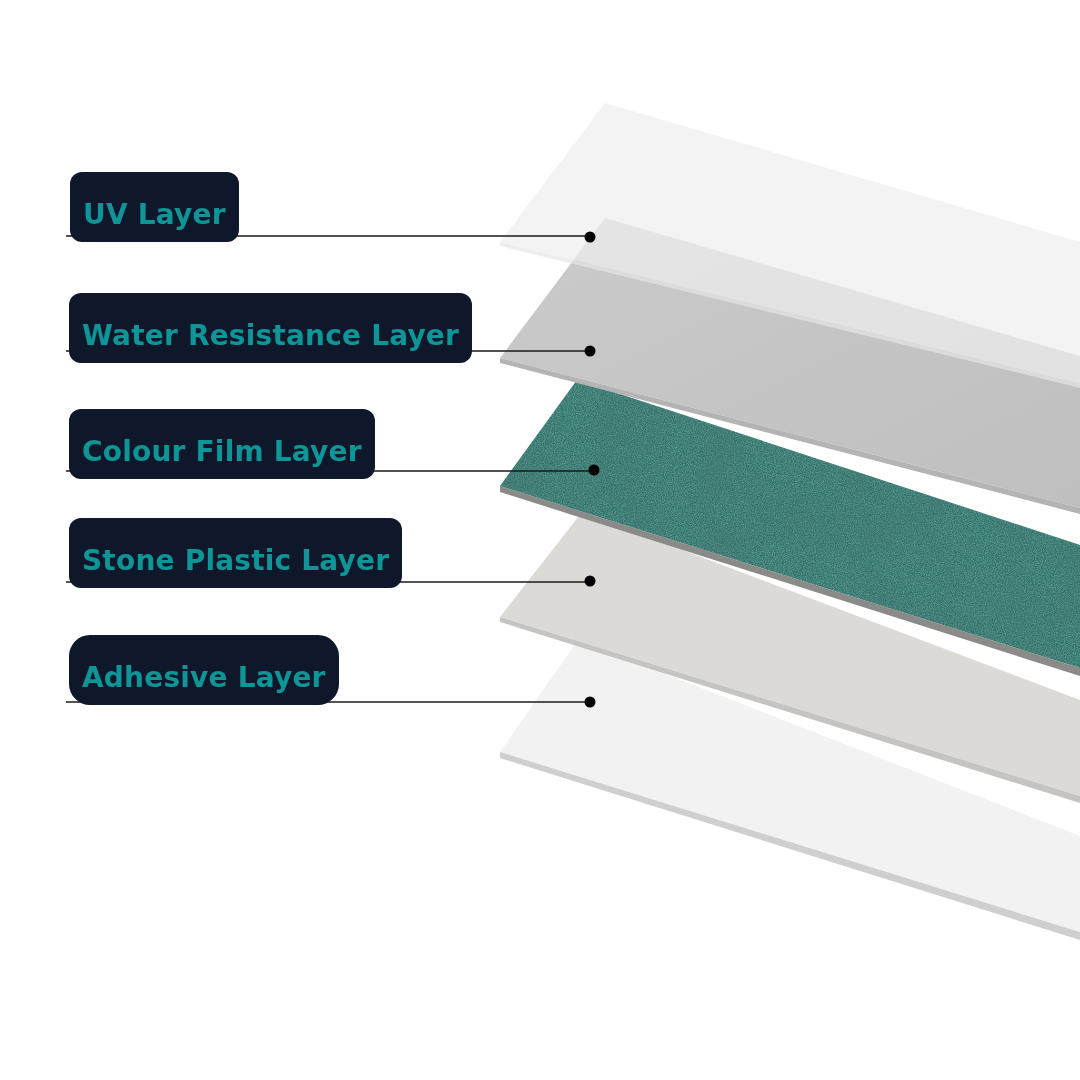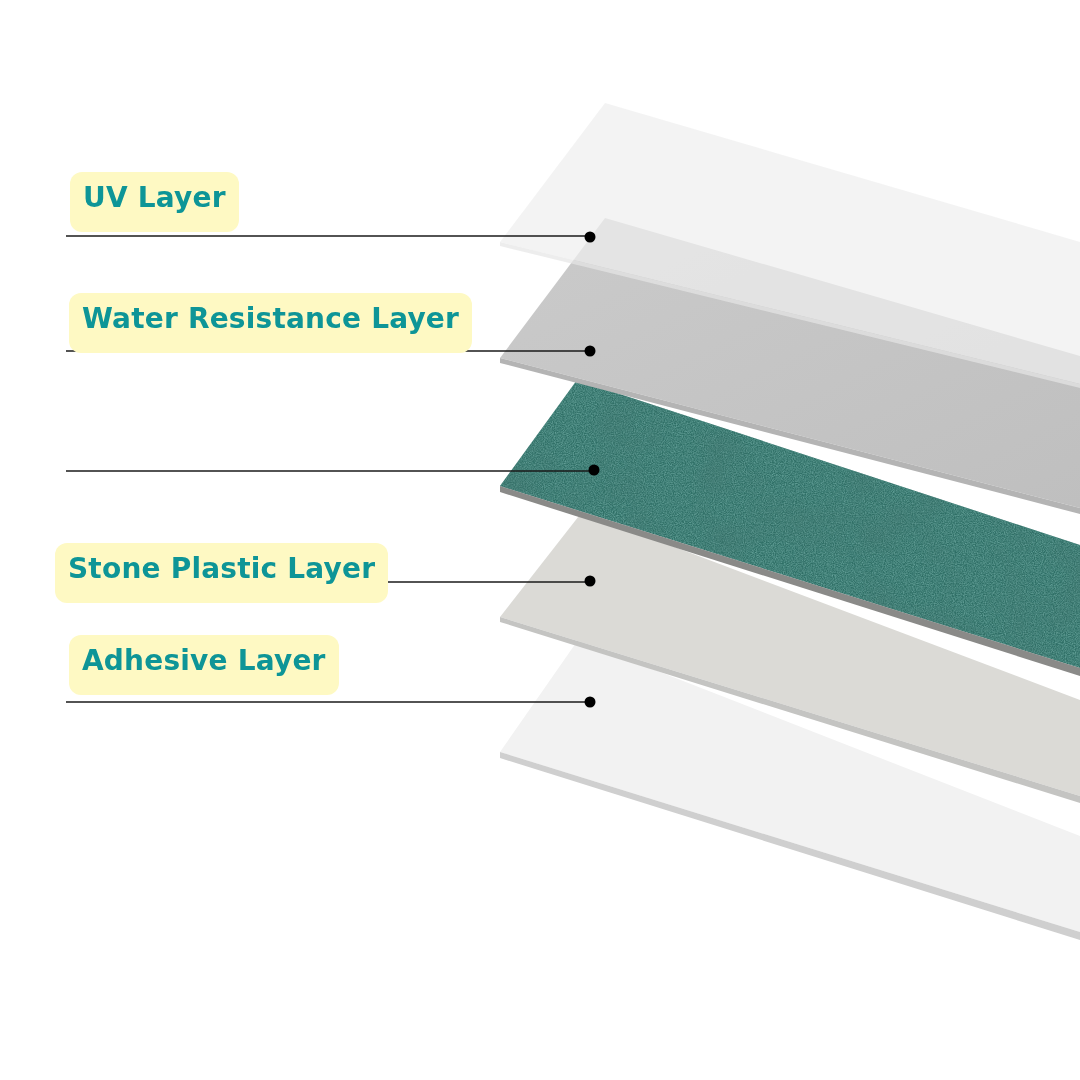--- a/index.html
+++ b/index.html
@@ -2,28 +2,28 @@
 <html><head>
   <meta charset="utf-8">
   <style>
     html, body { margin: 0; padding: 0; background: #ffffff; }
     body { width: 1080px; height: 1080px; position: relative; overflow: hidden;
            font-family: "Liberation Sans", sans-serif; }
     .stage { position: absolute; left: 0; top: 0; width: 1080px; height: 1080px; }
     svg.layers { position: absolute; left: 0; top: 0; }
     .label {
       position: absolute;
-      background: #fef9c3;
+      background: #0f172a;
       color: #0e9597;
       font-family: "DejaVu Sans", sans-serif;
       font-weight: bold;
       font-size: 28px;
       letter-spacing: 0.2px;
-      padding: 0 13px;
-      height: 60px;
+      padding: 17px 13px;
+      height: 36px;
       line-height: 52px;
       border-radius: 12px;
       white-space: nowrap;
     }
   </style>
 </head>
 <body>
 
 <div class="stage">
 
@@ -95,16 +95,17 @@
       <circle cx="590" cy="581" r="5.5" fill="#000"></circle>
     </g>
     <g>
       <line x1="66" y1="702" x2="590" y2="702" stroke="#1a1a1a" stroke-width="1.6"></line>
       <circle cx="590" cy="702" r="5.5" fill="#000"></circle>
     </g>
   </svg>
 
   <div class="label" style="left:70px; top:172px;">UV Layer</div>
   <div class="label" style="left:69px; top:287px;margin-top:6px;">Water Resistance Layer</div>
-  <div class="label" style="left:55px; top:518px;margin-top:25px;">Stone Plastic Layer</div>
-  <div class="label" style="left:69px; top:635px;">Adhesive Layer</div>
+  <div class="label" style="left:69px; top:409px;">Colour Film Layer</div>
+  <div class="label" style="left:69px; top:518px;">Stone Plastic Layer</div>
+  <div class="label" style="left:69px; top:635px;border-radius:21px;">Adhesive Layer</div>
 
 </div>
 
 </body></html>

